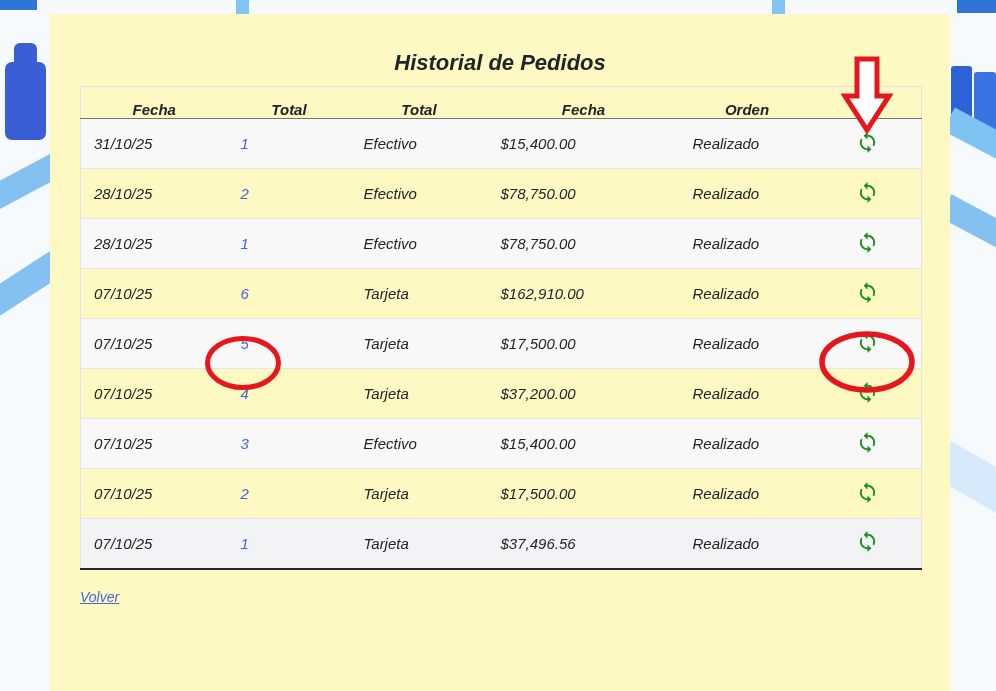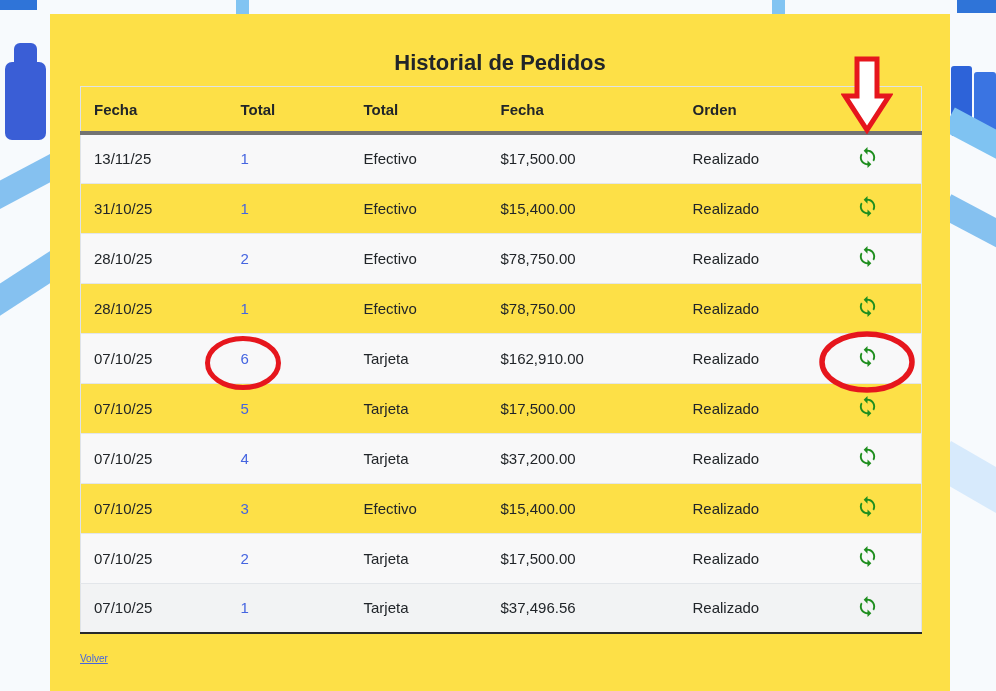--- a/index.html
+++ b/index.html
@@ -32,65 +32,66 @@
   .lstripe2 { left: -30px; top: 265px; width: 125px; height: 27px; background: #85c1f0; transform: rotate(-33deg); }
   .rstripe1 { left: 942px; top: 133px; width: 115px; height: 26px; background: #7fc3f2; transform: rotate(28deg); }
   .rstripe2 { left: 938px; top: 222px; width: 125px; height: 26px; background: #85c1f0; transform: rotate(28deg); }
   .rstripe3 { left: 932px; top: 472px; width: 135px; height: 40px; background: #d7eafc; transform: rotate(30deg); }
 
   
   .card {
     position: absolute; z-index: 1;
     left: 50px; top: 14px;
     width: 900px; height: 677px;
-    background: #fde047;
+    background: #fef9c3;
     padding-top: 36px;
+    font-style: italic;
   }
   .page-title {
     text-align: center;
     font-size: 22px;
     line-height: 26px;
     font-weight: bold;
     color: #212529;
   }
 
   
   table.orders {
     margin: 10px 0 0 30px;
     width: 842px;
     border-collapse: collapse;
     table-layout: fixed;
     border: 1px solid #dfe3e7;
     border-bottom: 2px solid #26292c;
     font-size: 15px;
   }
   .orders th {
-    text-align: left;
+    text-align: center;
     font-weight: bold;
-    padding: 14px 13px 13px 13px;
+    padding: 14px 13px 0 13px;
     color: #212529;
-    border-bottom: 4px solid #737373;
+    border-bottom: 1px solid #737373;
   }
   .orders td {
     padding: 0 13px;
     height: 50px;
     color: #212529;
   }
   .orders tbody tr { border-top: 1px solid #e3e6ea; }
   .orders tbody tr:nth-child(odd) { background: #f8f8f9; }
   .orders tbody tr:last-child { background: #f2f3f4; }
   a.order-link { color: var(--link); text-decoration: none; }
   td.icon-cell { text-align: center; }
   a.refresh-btn { display: inline-block; line-height: 0; }
 
   
   a.back-link {
     display: inline-block;
     margin: 19px 0 0 30px;
-    font-size: 10px;
+    font-size: 14px;
     color: var(--link);
     text-decoration: underline;
   }
 
   
   .annotation { position: absolute; z-index: 5; pointer-events: none; }
   #anno-arrow   { left: 841px; top: 56px; }
   #anno-ellipse-order { left: 203px; top: 334px; }
   #anno-ellipse-icon  { left: 816px; top: 328px; }
 </style>
@@ -130,36 +131,20 @@
         <th>Fecha</th>
         <th>Total</th>
         <th>Total</th>
         <th>Fecha</th>
         <th>Orden</th>
         <th></th>
       </tr>
     </thead>
     <tbody>
         <tr>
-    <td>13/11/25</td>
-    <td>
-      <a href="#" class="order-link">1</a>
-    </td>
-    <td>Efectivo</td>
-    <td>$17,500.00</td>
-    <td>Realizado</td>
-    <td class="icon-cell">
-      <a href="#" class="refresh-btn">
-        <svg width="23" height="23" viewBox="0 0 24 24">
-          <path fill="var(--green)" d="M12 4V1L8 5l4 4V6c3.31 0 6 2.69 6 6 0 1.01-.25 1.97-.7 2.8l1.46 1.46C19.54 15.03 20 13.57 20 12c0-4.42-3.58-8-8-8zm0 14c-3.31 0-6-2.69-6-6 0-1.01.25-1.97.7-2.8L5.24 7.74C4.46 8.97 4 10.43 4 12c0 4.42 3.58 8 8 8v3l4-4-4-4v3z"></path>
-        </svg>
-      </a>
-    </td>
-  </tr>
-        <tr>
     <td>31/10/25</td>
     <td>
       <a href="#" class="order-link">1</a>
     </td>
     <td>Efectivo</td>
     <td>$15,400.00</td>
     <td>Realizado</td>
     <td class="icon-cell">
       <a href="#" class="refresh-btn">
         <svg width="23" height="23" viewBox="0 0 24 24">

